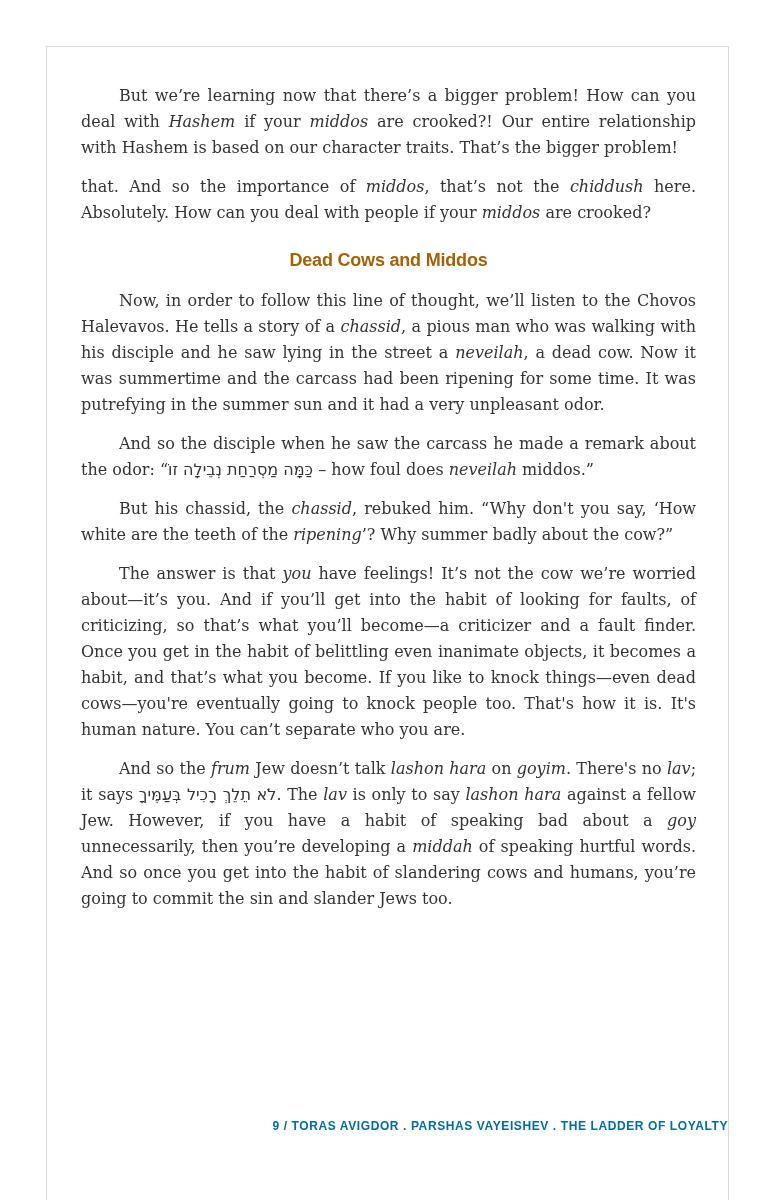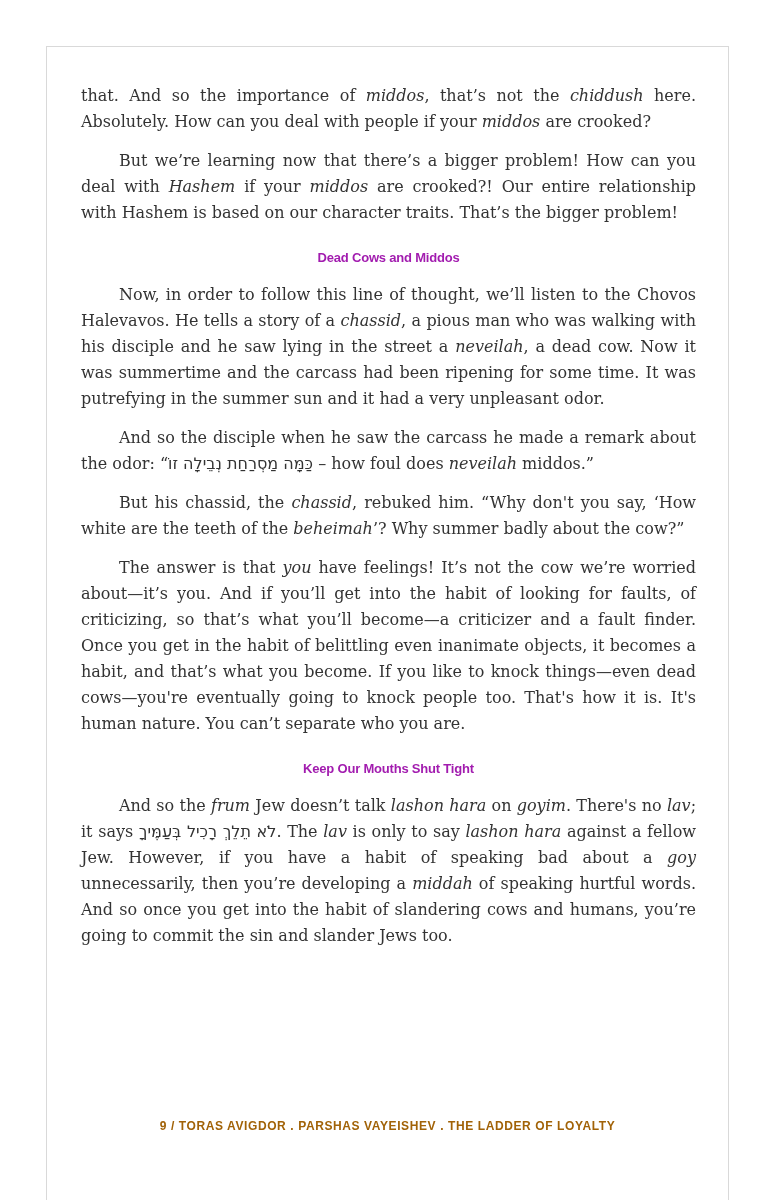--- a/index.html
+++ b/index.html
@@ -27,47 +27,46 @@
   .indent { text-indent: 38px; }
   .em { font-style: italic; }
   .hebrew {
     font-family: "DejaVu Sans", sans-serif;
     font-size: 16px;
     unicode-bidi: embed;
   }
   .heading {
     font-family: "Liberation Sans", sans-serif;
     font-weight: 700;
-    font-size: 13px;
+    font-size: 18px;
     letter-spacing: -0.2px;
     text-align: center;
-    color: #a21caf;
+    color: #a16207;
     margin: 24px 0 17px 0;
   }
   .footer {
     position: absolute;
     left: 0; top: 1072px;
     width: 100%;
-    text-align: center;
+    text-align: right;
     font-family: "Liberation Sans", sans-serif;
     font-weight: 700;
     font-size: 12px;
     letter-spacing: 0.6px;
-    color: #a16207;
+    color: #0369a1;
   }
 </style>
 </head>
 <body>
 
 <div class="page-card">
   <div>
+      <p class="paragraph indent"><span>But we’re learning now that there’s a bigger problem! How can you deal with </span><i class="em">Hashem</i><span> if your </span><i class="em">middos</i><span> are crooked?! Our entire relationship with Hashem is based on our character traits. That’s the bigger problem!</span></p>
       <p class="paragraph"><span>that. And so the importance of </span><i class="em">middos</i><span>, that’s not the </span><i class="em">chiddush</i><span> here. Absolutely. How can you deal with people if your </span><i class="em">middos</i><span> are crooked?</span></p>
-      <p class="paragraph indent"><span>But we’re learning now that there’s a bigger problem! How can you deal with </span><i class="em">Hashem</i><span> if your </span><i class="em">middos</i><span> are crooked?! Our entire relationship with Hashem is based on our character traits. That’s the bigger problem!</span></p>
       <h2 class="heading"><span>Dead Cows and Middos</span></h2>
       <p class="paragraph indent"><span>Now, in order to follow this line of thought, we’ll listen to the Chovos Halevavos. He tells a story of a </span><i class="em">chassid</i><span>, a pious man who was walking with his disciple and he saw lying in the street a </span><i class="em">neveilah</i><span>, a dead cow. Now it was summertime and the carcass had been ripening for some time. It was putrefying in the summer sun and it had a very unpleasant odor.</span></p>
       <p class="paragraph indent"><span>And so the disciple when he saw the carcass he made a remark about the odor: “</span><span class="hebrew" dir="rtl">כַּמָּה מַסְרַחַת נְבֵילָה זוֹ</span><span> – how foul does </span><i class="em">neveilah</i><span> middos.”</span></p>
-      <p class="paragraph indent"><span>But his chassid, the </span><i class="em">chassid</i><span>, rebuked him. “Why don't you say, ‘How white are the teeth of the </span><i class="em">beheimah</i><span>’? Why summer badly about the cow?”</span></p>
+      <p class="paragraph indent"><span>But his chassid, the </span><i class="em">chassid</i><span>, rebuked him. “Why don't you say, ‘How white are the teeth of the </span><i class="em">ripening</i><span>’? Why summer badly about the cow?”</span></p>
       <p class="paragraph indent"><span>The answer is that </span><i class="em">you</i><span> have feelings! It’s not the cow we’re worried about—it’s you. And if you’ll get into the habit of looking for faults, of criticizing, so that’s what you’ll become—a criticizer and a fault finder. Once you get in the habit of belittling even inanimate objects, it becomes a habit, and that’s what you become. If you like to knock things—even dead cows—you're eventually going to knock people too. That's how it is. It's human nature. You can’t separate who you are.</span></p>
-      <h2 class="heading"><span>Keep Our Mouths Shut Tight</span></h2>
       <p class="paragraph indent"><span>And so the </span><i class="em">frum</i><span> Jew doesn’t talk </span><i class="em">lashon hara</i><span> on </span><i class="em">goyim</i><span>. There's no </span><i class="em">lav</i><span>; it says </span><span class="hebrew" dir="rtl">לֹא תֵלֵךְ רָכִיל בְּעַמֶּיךָ</span><span>. The </span><i class="em">lav</i><span> is only to say </span><i class="em">lashon hara</i><span> against a fellow Jew. However, if you have a habit of speaking bad about a </span><i class="em">goy</i><span> unnecessarily, then you’re developing a </span><i class="em">middah</i><span> of speaking hurtful words. And so once you get into the habit of slandering cows and humans, you’re going to commit the sin and slander Jews too.</span></p>
     </div>
   <div class="footer">9 / TORAS AVIGDOR . PARSHAS VAYEISHEV . THE LADDER OF LOYALTY</div>
 </div>
 
 </body></html>

